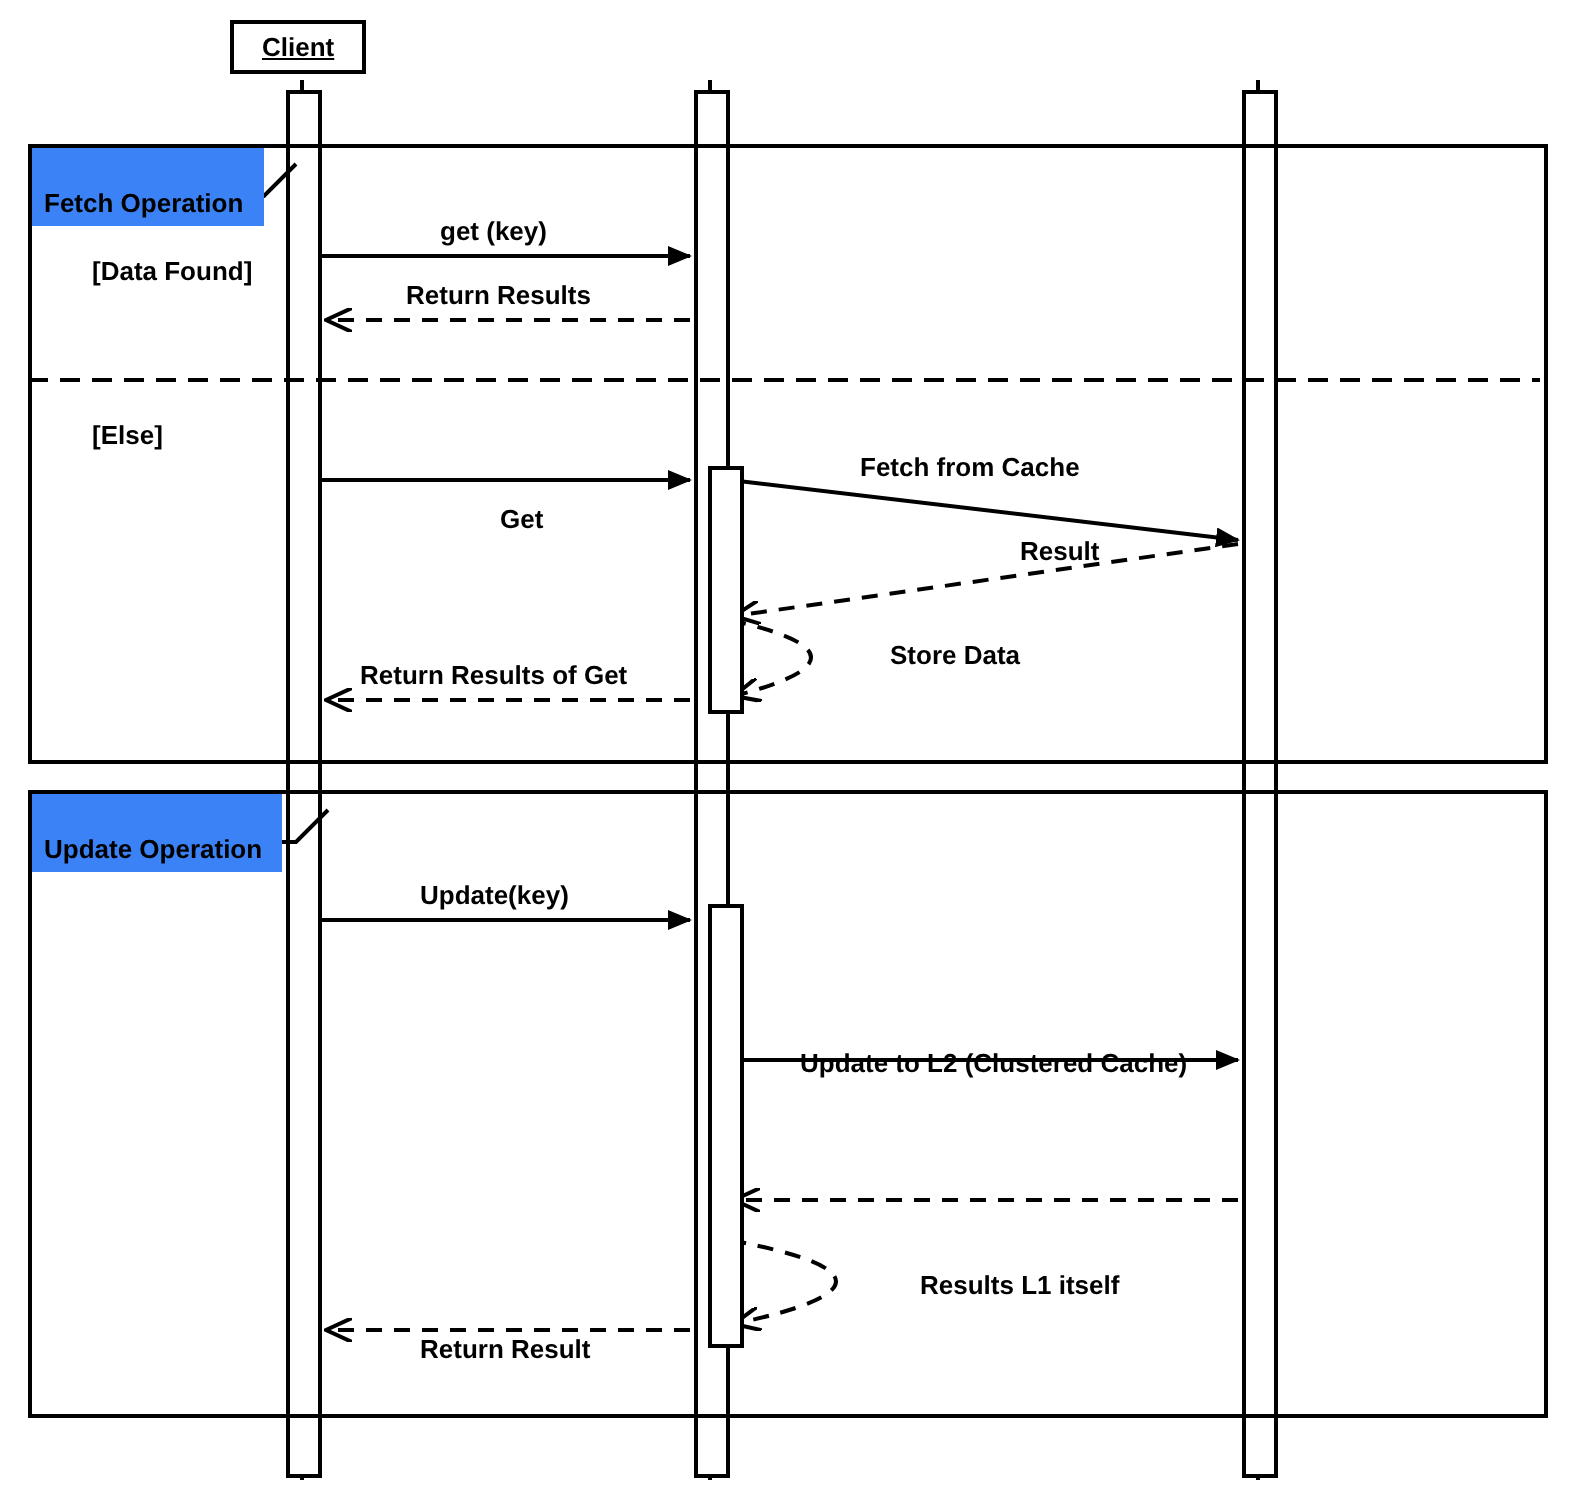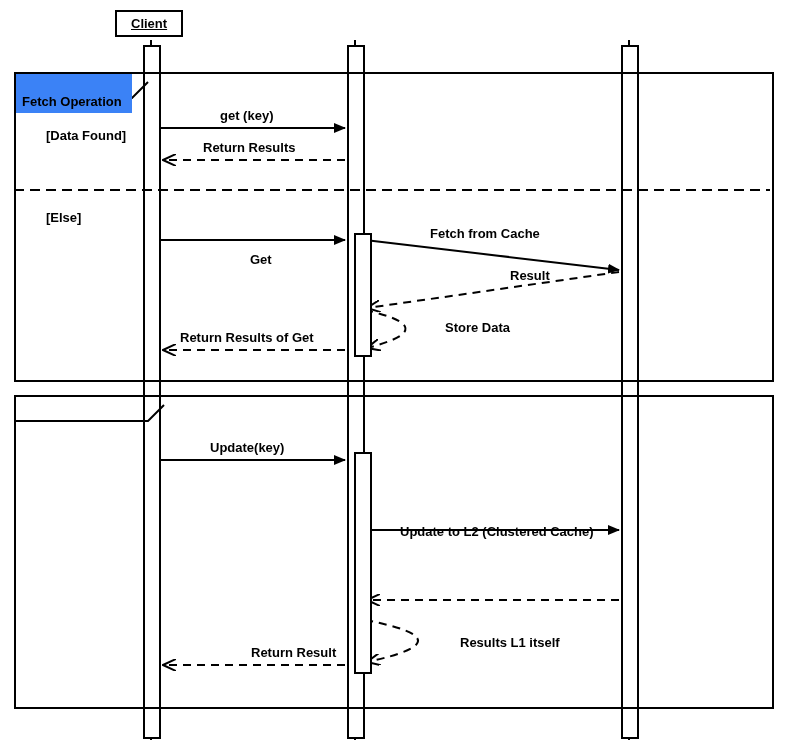--- a/index.html
+++ b/index.html
@@ -96,20 +96,23 @@
   </svg>
 
   <div class="guard" style="left:22px; top:210px;">
     <span>[Else]</span>
   </div>
 
   <div class="frame" style="left:14px; top:395px; width:756px; height:310px;"></div>
   <svg class="wire">
     <polyline points="14,421 148,421 164,405" fill="none" stroke="#000" stroke-width="2"></polyline>
   </svg>
+  <div class="frame-label" style="left:16px; top:397px;">
+    <span>Update Operation</span>
+  </div>
 
   <svg class="wire">
     <defs>
       <marker id="solidArrow" markerWidth="12" markerHeight="10" refX="11" refY="5" orient="auto" markerUnits="userSpaceOnUse">
         <path d="M0,0 L12,5 L0,10 Z" fill="#000"></path>
       </marker>
       <marker id="openArrow" markerWidth="14" markerHeight="12" refX="13" refY="6" orient="auto" markerUnits="userSpaceOnUse">
         <path d="M0,0 L13,6 L0,12" fill="none" stroke="#000" stroke-width="2"></path>
       </marker>
     </defs>
@@ -147,15 +150,15 @@
 
   <div class="label" style="left:250px; top:220px;margin-top:32px;">Get</div>
   <div class="label" style="left:430px; top:226px;">Fetch from Cache</div>
   <div class="label" style="left:470px; top:268px;padding-left:40px;">Result</div>
   <div class="label" style="left:445px; top:320px;">Store Data</div>
   <div class="label" style="left:180px; top:330px;">Return Results of Get</div>
 
   <div class="label" style="left:210px; top:440px;">Update(key)</div>
   <div class="label" style="left:400px; top:524px;">Update to L2 (Clustered Cache)</div>
   <div class="label" style="left:460px; top:635px;">Results L1 itself</div>
-  <div class="label" style="left:210px; top:645px;margin-left:41px;">Return Result</div>
+  <div class="label" style="left:210px; top:667px;">Return Result</div>
 
 </div>
 
 </body></html>

